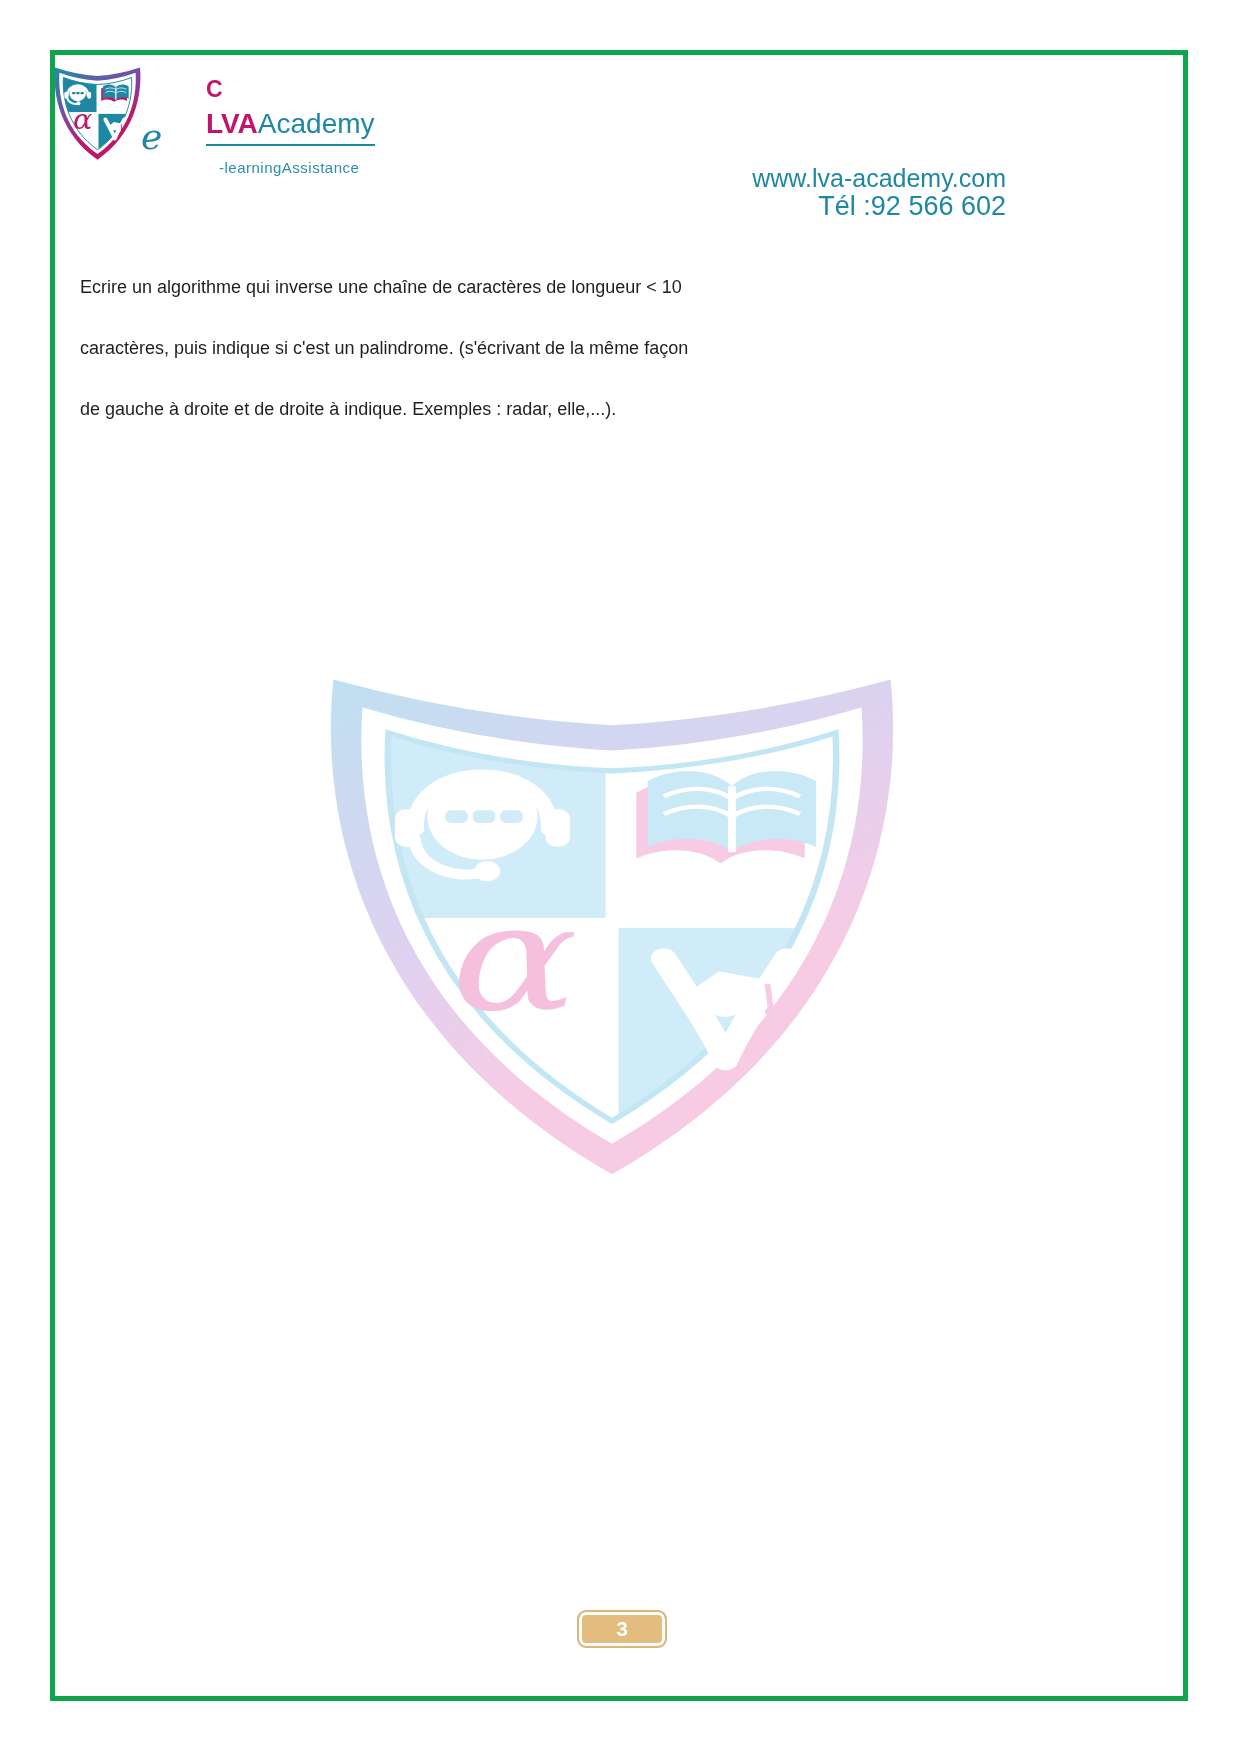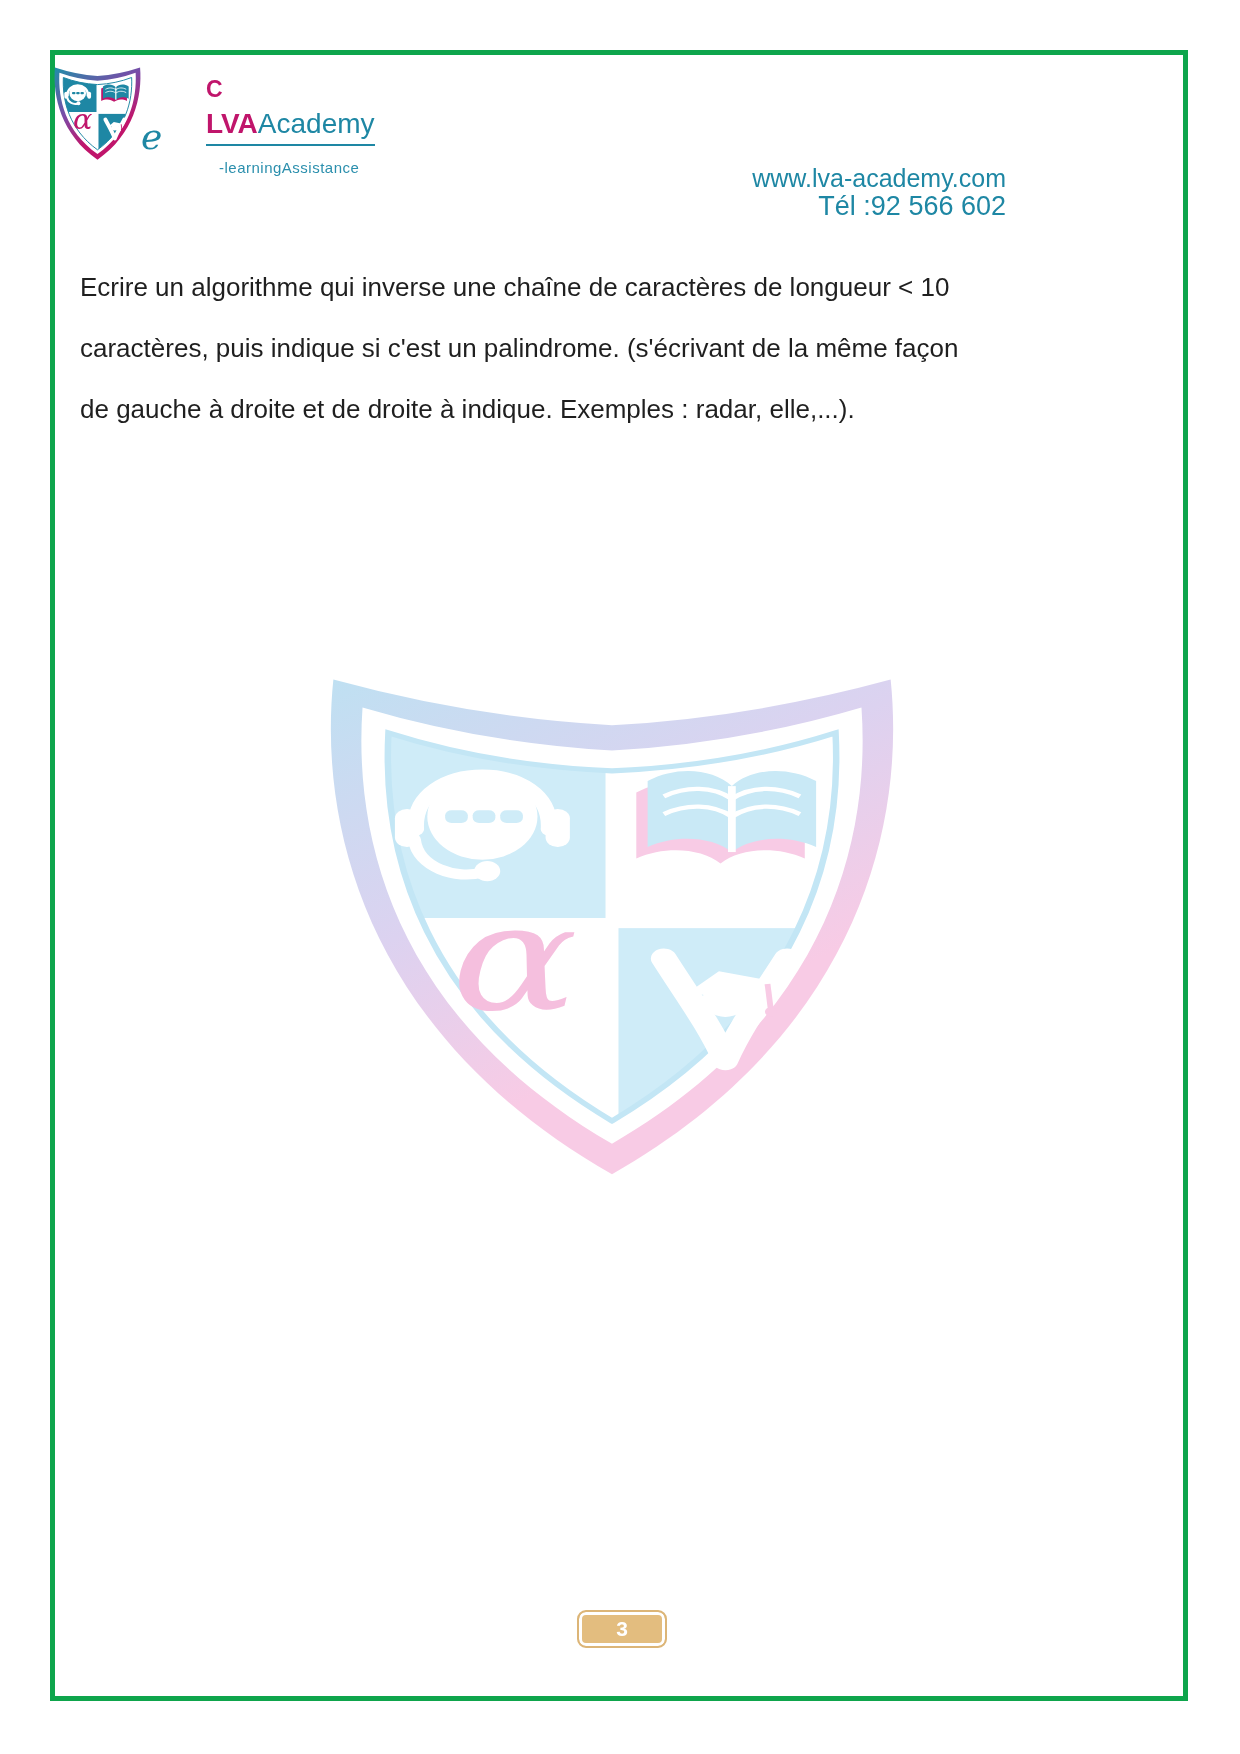--- a/index.html
+++ b/index.html
@@ -23,21 +23,21 @@
     border-bottom:2px solid #1E87A4;padding-bottom:6px;}
   .brand-name .lva{font-weight:bold;color:#C0156B;}
   .brand-name .academy{color:#1E87A4;}
   .brand-tagline{margin-top:14px;margin-left:13px;font-size:15px;color:#2B8FAD;letter-spacing:0.5px;}
   
   .contact{position:absolute;right:234px;top:164px;text-align:right;color:#1E87A4;}
   .contact .website{font-size:25px;line-height:29px;}
   .contact .phone{font-size:27px;line-height:27px;}
   
   .body-text{position:absolute;left:80px;top:257px;color:#1F1F1F;}
-  .body-text .line{font-size:26px;line-height:61px;white-space:nowrap;}
+  .body-text .line{font-size:18px;line-height:61px;white-space:nowrap;}
   
   .watermark{position:absolute;left:288px;top:639px;width:648px;height:558px;pointer-events:none;}
   
   .page-badge{
     position:absolute;left:577px;top:1610px;width:90px;height:38px;
     background:#E3BD7F;border:2px solid #DCB577;border-radius:9px;
     box-shadow:inset 0 0 0 3px #ffffff;box-sizing:border-box;
     display:flex;align-items:center;justify-content:center;
   }
   .page-badge span{color:#ffffff;font-weight:bold;font-size:21px;}

